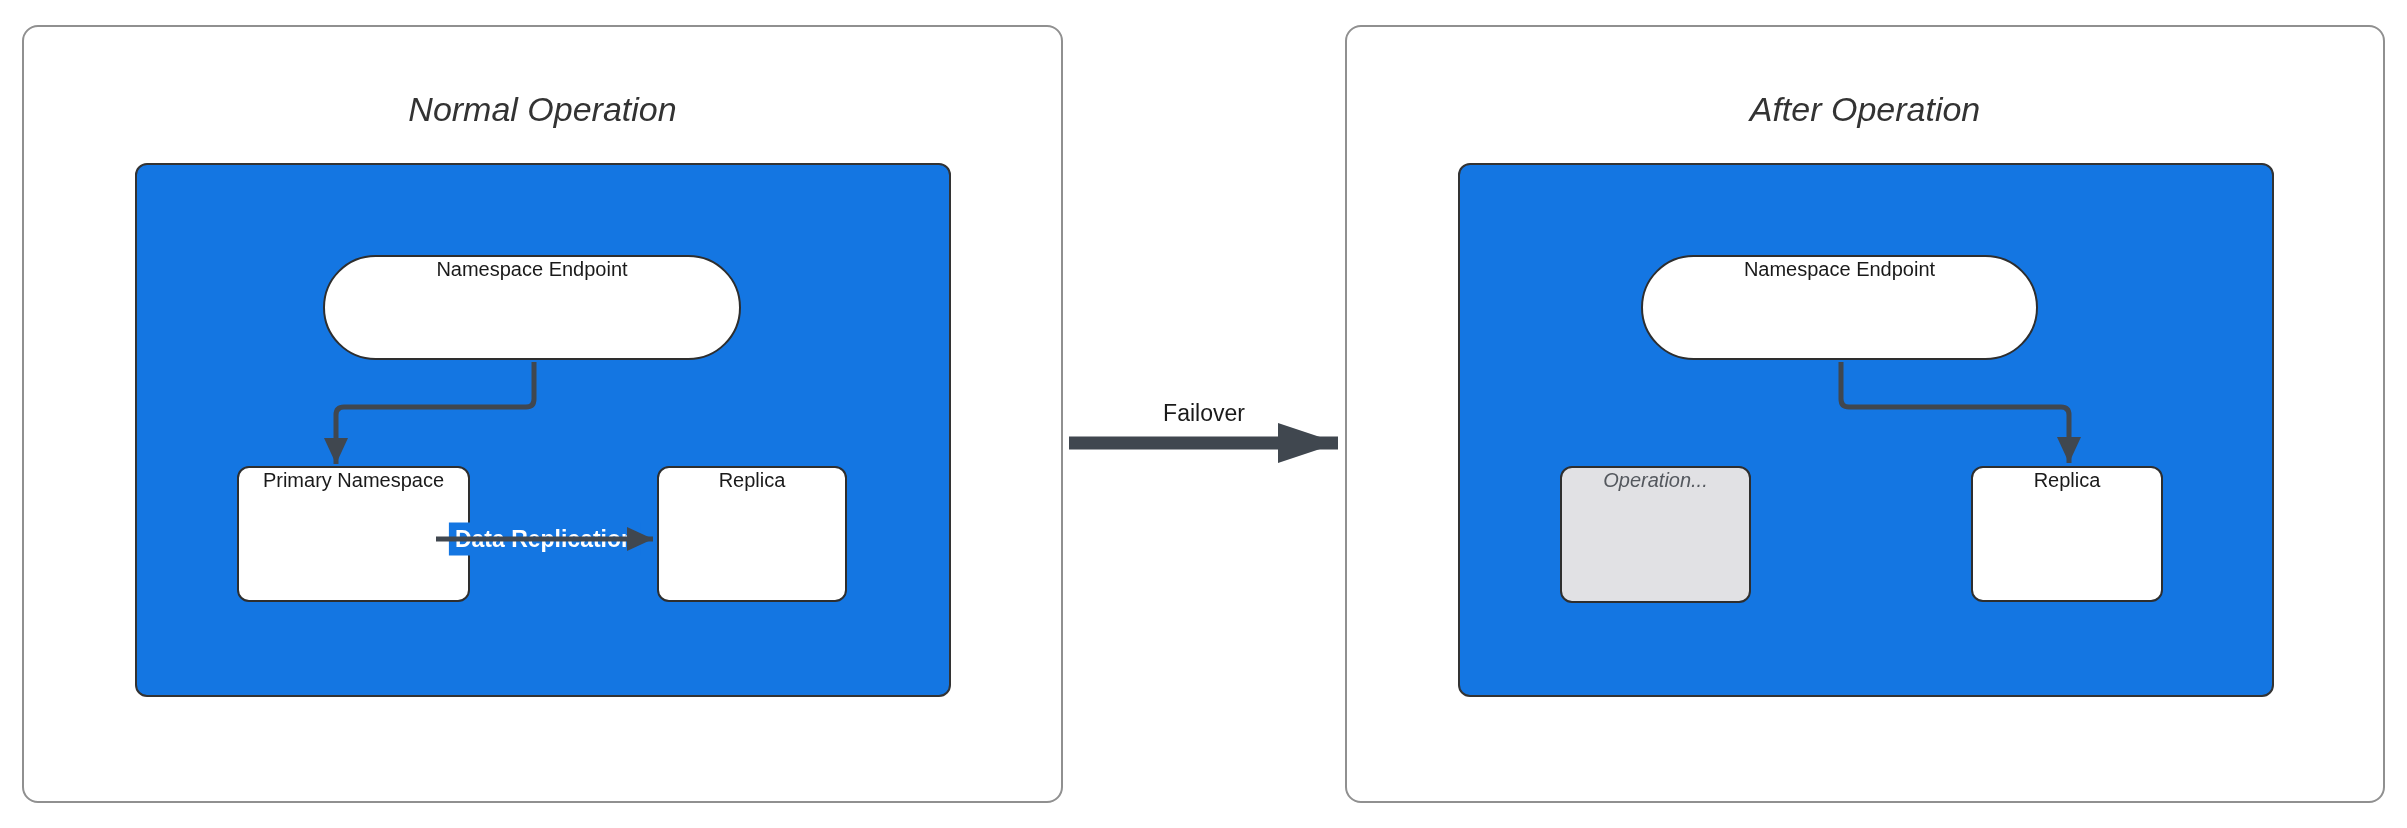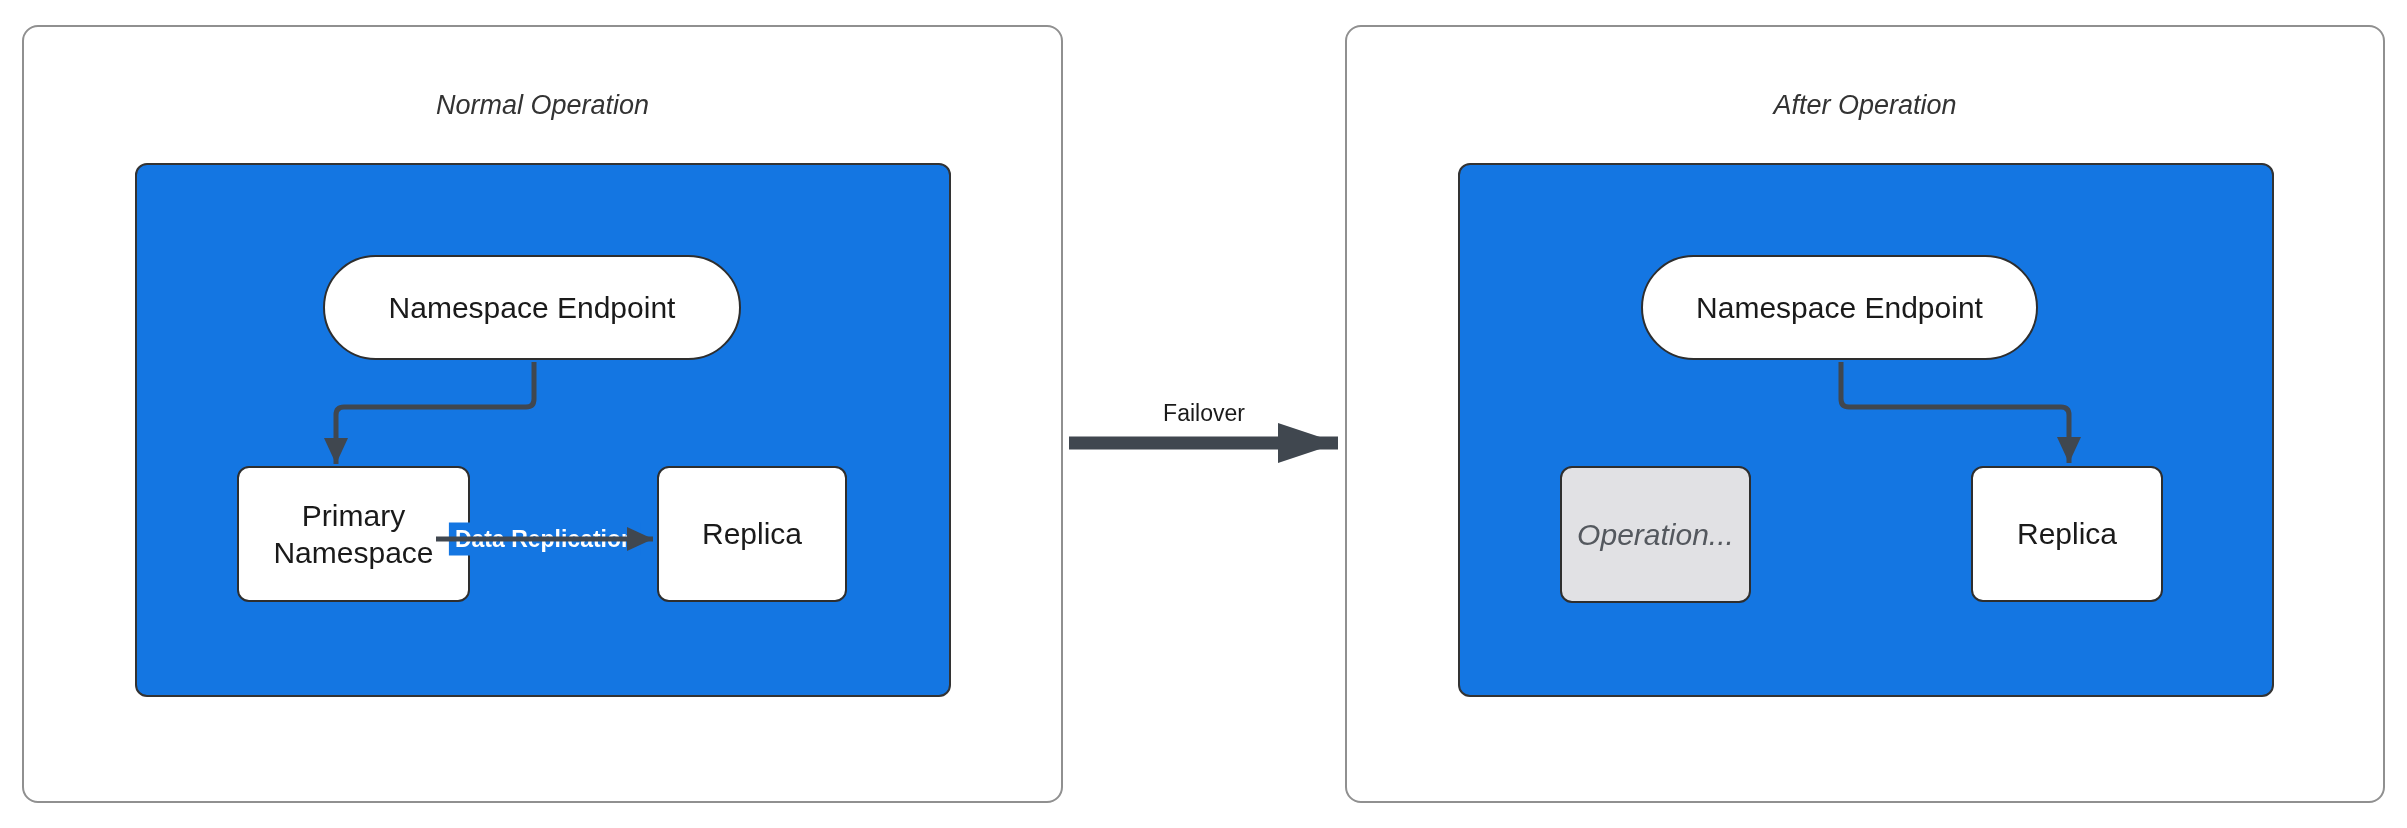--- a/index.html
+++ b/index.html
@@ -54,48 +54,48 @@
     background: #ffffff;
   }
   .panel-left  { left: 22px;   width: 1041px; }
   .panel-right { left: 1345px; width: 1040px; }
 
   .panel-title {
     position: absolute;
     top: 63px; left: 0;
     width: 100%;
     text-align: center;
-    font-size: 27px;
+    font-size: 34px;
     font-style: italic;
     color: var(--title-text);
     z-index: 2;
   }
 
   .cluster {
     position: absolute;
     width: 816px; height: 534px;
     top: 136px;
     background: var(--cluster-fill);
     border: 2px solid #333333;
     border-radius: 12px;
     z-index: 1;
   }
   .cluster-left  { left: 111px; }
   .cluster-right { left: 111px; }
 
   .node {
     position: absolute;
     display: flex;
-    align-items: center;
+    align-items: flex-start;
     justify-content: center;
     text-align: center;
     background: #ffffff;
     border: 2.5px solid var(--node-border);
     color: var(--node-text);
-    font-size: 30px;
+    font-size: 20px;
     line-height: 1.25;
     z-index: 2;
   }
   .pill {
     width: 418px; height: 105px;
     top: 90px;
     border-radius: 53px;
   }
   .pill-left  { left: 186px; }
   .pill-right { width: 397px; left: 181px; }

